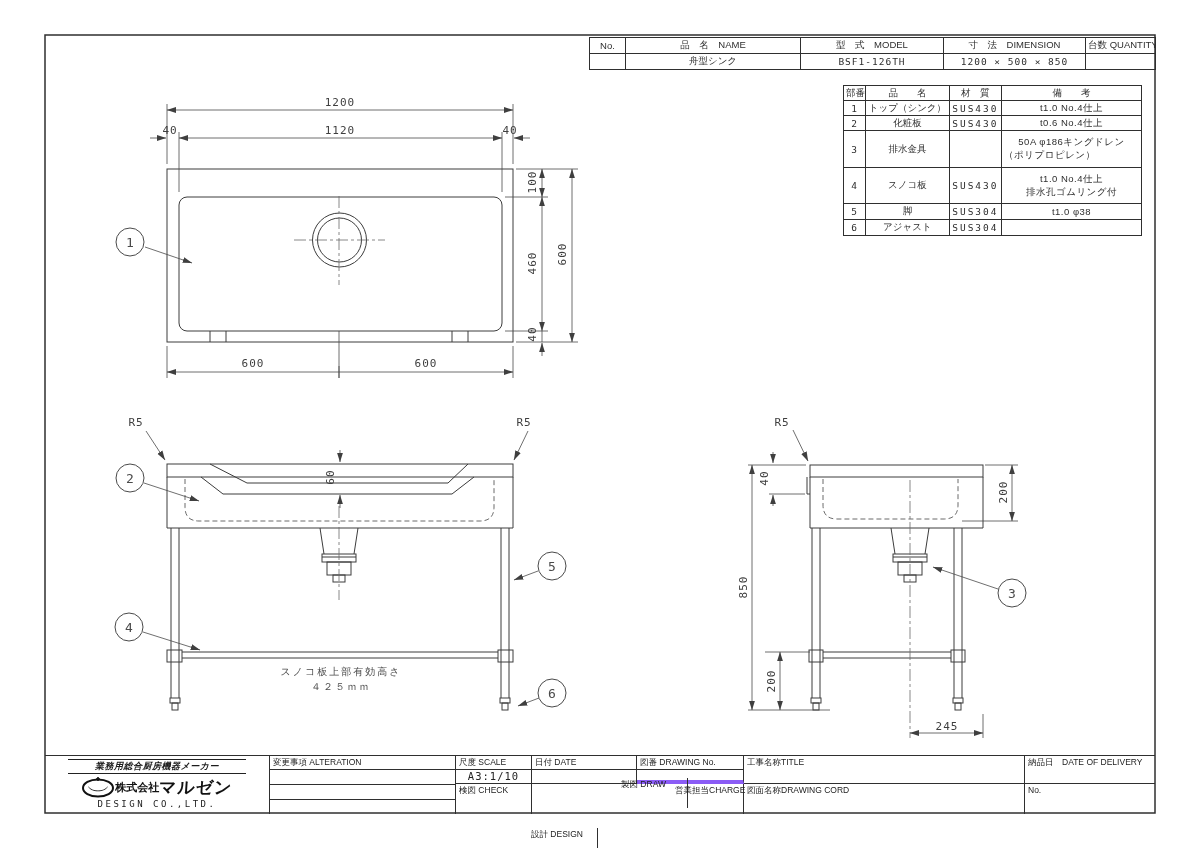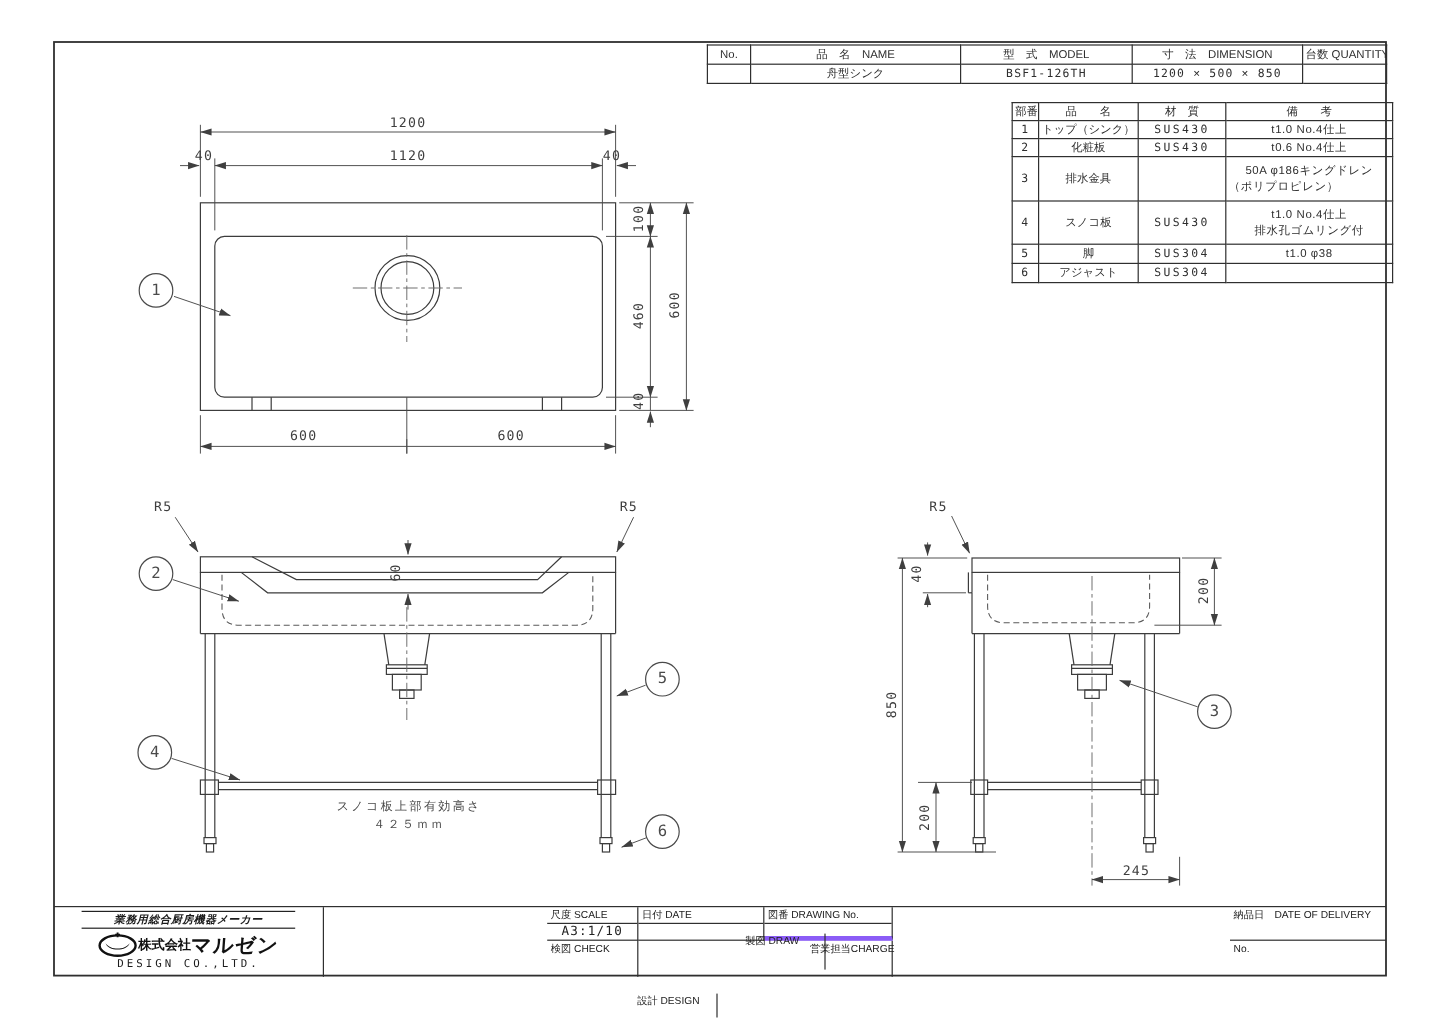--- a/index.html
+++ b/index.html
@@ -236,21 +236,21 @@
     <td></td>
   </tr>
 </tbody>
     </table>
 
 <table class="dtable" style="left:843px; top:85px; width:299px;">
   <tbody>
         <tr style="height:15px;">
     <th style="width:22px;">部番</th>
     <th style="width:83px;">品　　名</th>
-    <th style="width:73px;">材　質</th>
+    <th style="width:52px;">材　質</th>
     <th style="width:139px;">備　　考</th>
   </tr>
   <tr style="height:15px;">
     <td class="mono">1</td>
     <td>トップ（シンク）</td>
     <td class="mono sp2">SUS430</td>
     <td class="note-cell">t1.0 No.4仕上</td>
   </tr>
   <tr style="height:15px;">
     <td class="mono">2</td>
@@ -300,45 +300,57 @@
         <ellipse cx="17" cy="12" rx="15" ry="8.5" fill="none" stroke="#111" stroke-width="2"></ellipse>
         <path d="M7,10 C11,16 23,16 27,10 C25,17 9,17 7,10 Z" fill="#111"></path>
         <path d="M15,3 h4 M17,1 v4" stroke="#111" stroke-width="1.6" fill="none"></path>
       </svg>
       <span class="co-prefix">株式会社</span>
       <span class="co-name">マルゼン</span>
     </div>
     <div class="co-en">DESIGN CO.,LTD.</div>
   </div>
 
+  <div class="tb-cell" style="left:225px; width:186px; height:58px;">
+    <div class="tb-sub tb-label">変更事項 ALTERATION</div>
+    <div class="tb-sub" style="height:15px;"></div>
+    <div class="tb-sub" style="height:15px;"></div>
+    <div style="height:14px;"></div>
+  </div>
 
   <div class="tb-cell" style="left:411px; width:76px; height:28px; border-bottom:1px solid #2f2f2f;">
     <div class="tb-sub tb-label">尺度 SCALE</div>
     <div class="mono" style="text-align:center; font-size:10.5px; color:#222;">A3:1/10</div>
   </div>
   <div class="tb-cell" style="left:487px; width:105px; height:28px; border-bottom:1px solid #2f2f2f;">
     <div class="tb-sub tb-label">日付 DATE</div>
   </div>
   <div class="tb-cell" style="left:592px; width:107px; height:28px; border-bottom:4px solid #8b5cf6;">
     <div class="tb-sub tb-label">図番 DRAWING No.</div>
   </div>
+  <div class="tb-cell" style="left:699px; width:281px; height:28px; border-bottom:1px solid #2f2f2f;">
+    <div class="tb-label">工事名称TITLE</div>
+  </div>
   <div class="tb-cell" style="left:980px; width:130px; height:28px; border-right:none; border-bottom:1px solid #2f2f2f;">
     <div class="tb-label">納品日　DATE OF DELIVERY</div>
   </div>
 
   <div class="tb-cell" style="left:411px; top:28px; width:76px; height:30px;">
     <div class="tb-label">検図 CHECK</div>
   </div>
   <div class="tb-cell" style="left:483px; top:28px; width:70px; height:30px;margin-top:44px;">
     <div class="tb-label">設計 DESIGN</div>
   </div>
   <div class="tb-cell" style="left:557px; top:22px; width:70px; height:30px;margin-left:16px;">
     <div class="tb-label">製図 DRAW</div>
   </div>
   <div class="tb-cell" style="left:627px; top:28px; width:72px; height:30px;">
     <div class="tb-label">営業担当CHARGE</div>
   </div>
+  <div class="tb-cell" style="left:699px; top:28px; width:281px; height:30px;">
+    <div class="tb-label">図面名称DRAWING CORD</div>
+  </div>
   <div class="tb-cell" style="left:980px; top:28px; width:130px; height:30px; border-right:none;">
     <div class="tb-label">No.</div>
   </div>
 </div>
 
 </div>
 
 </body></html>

